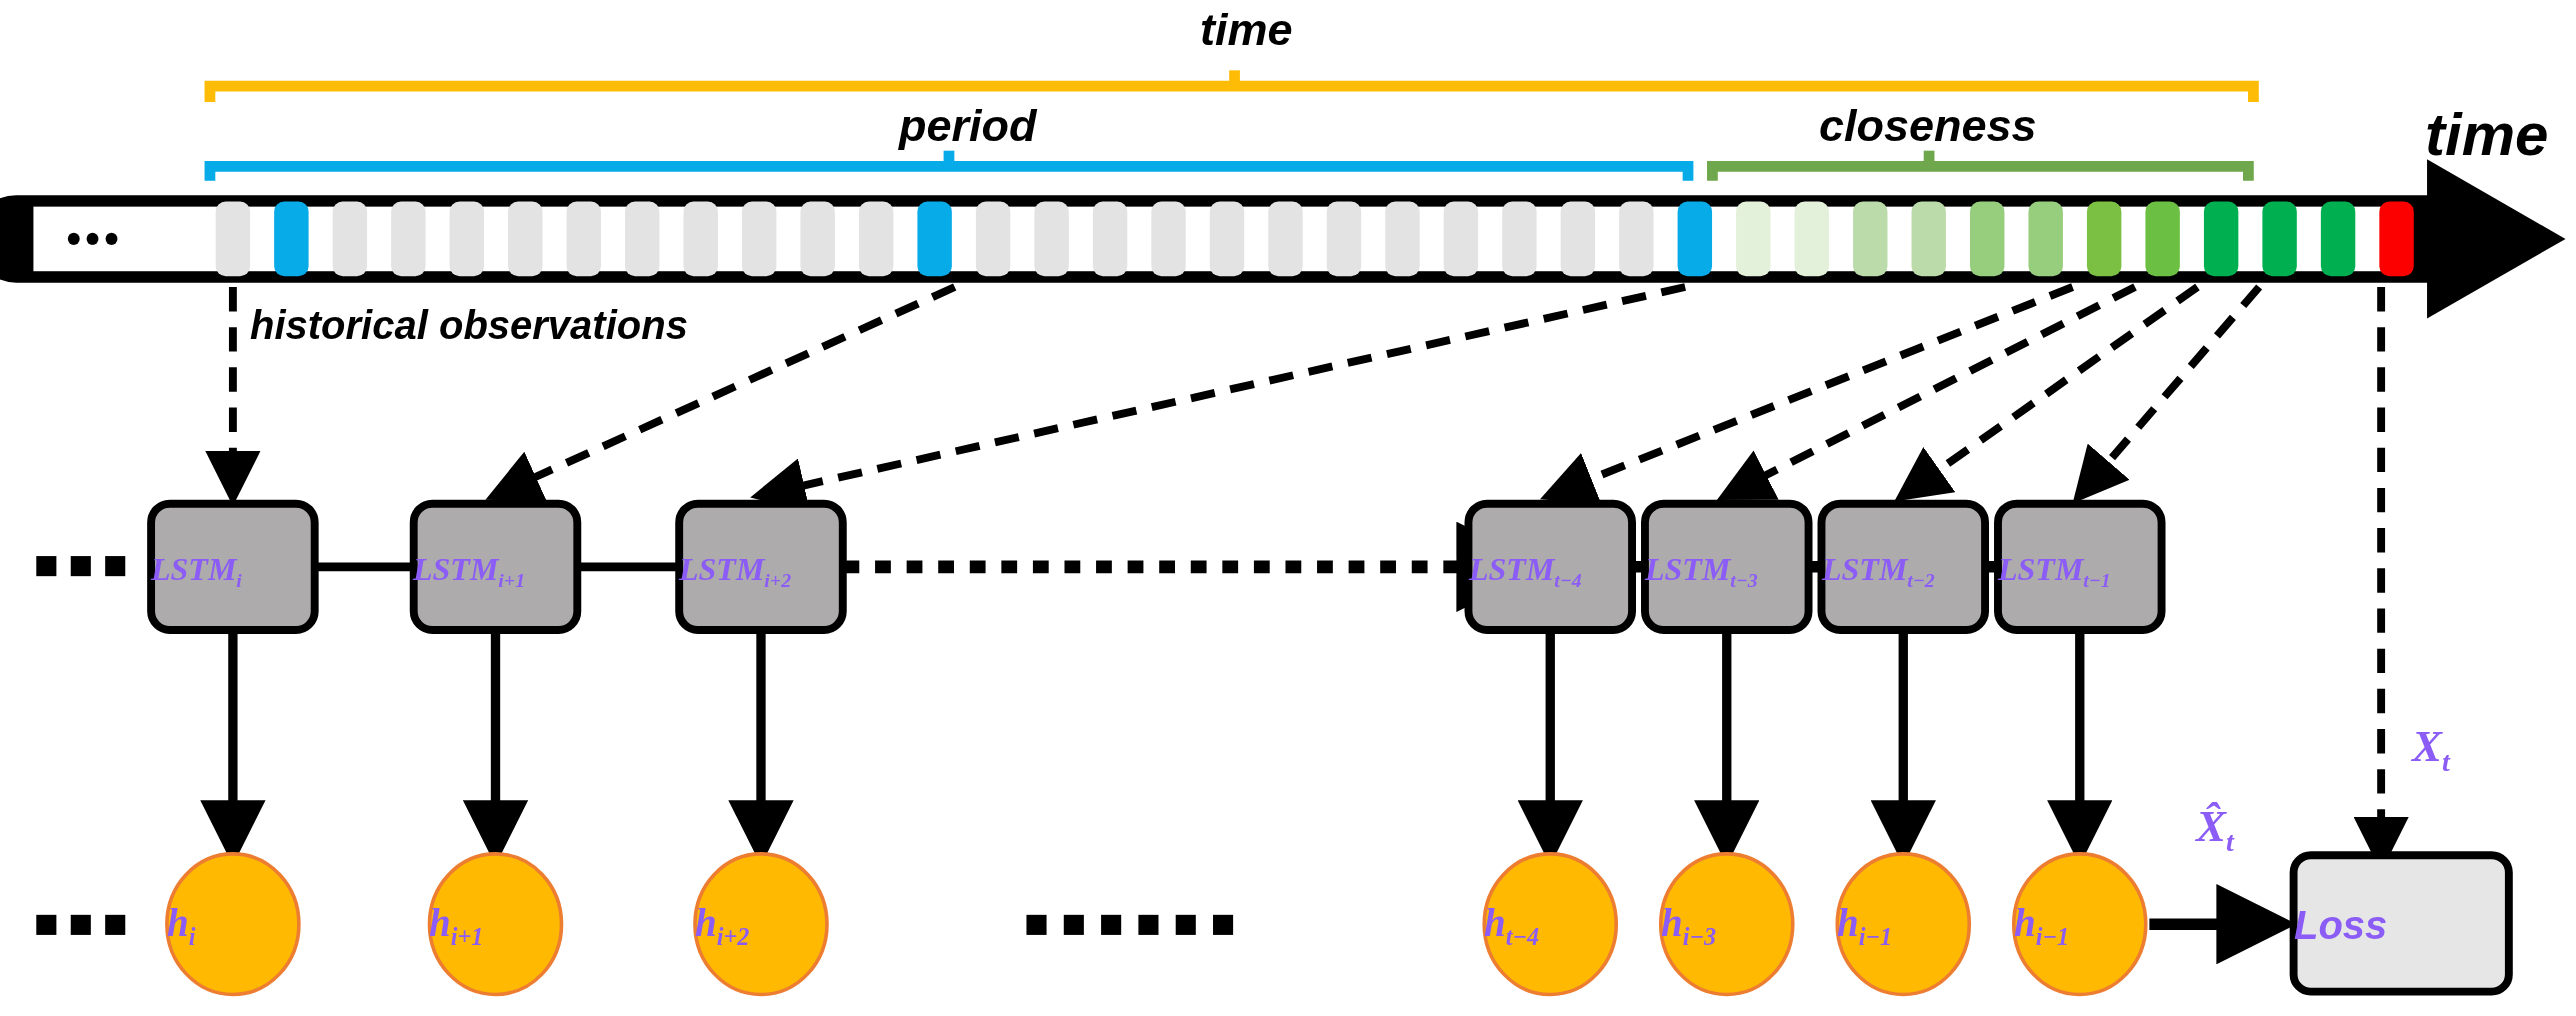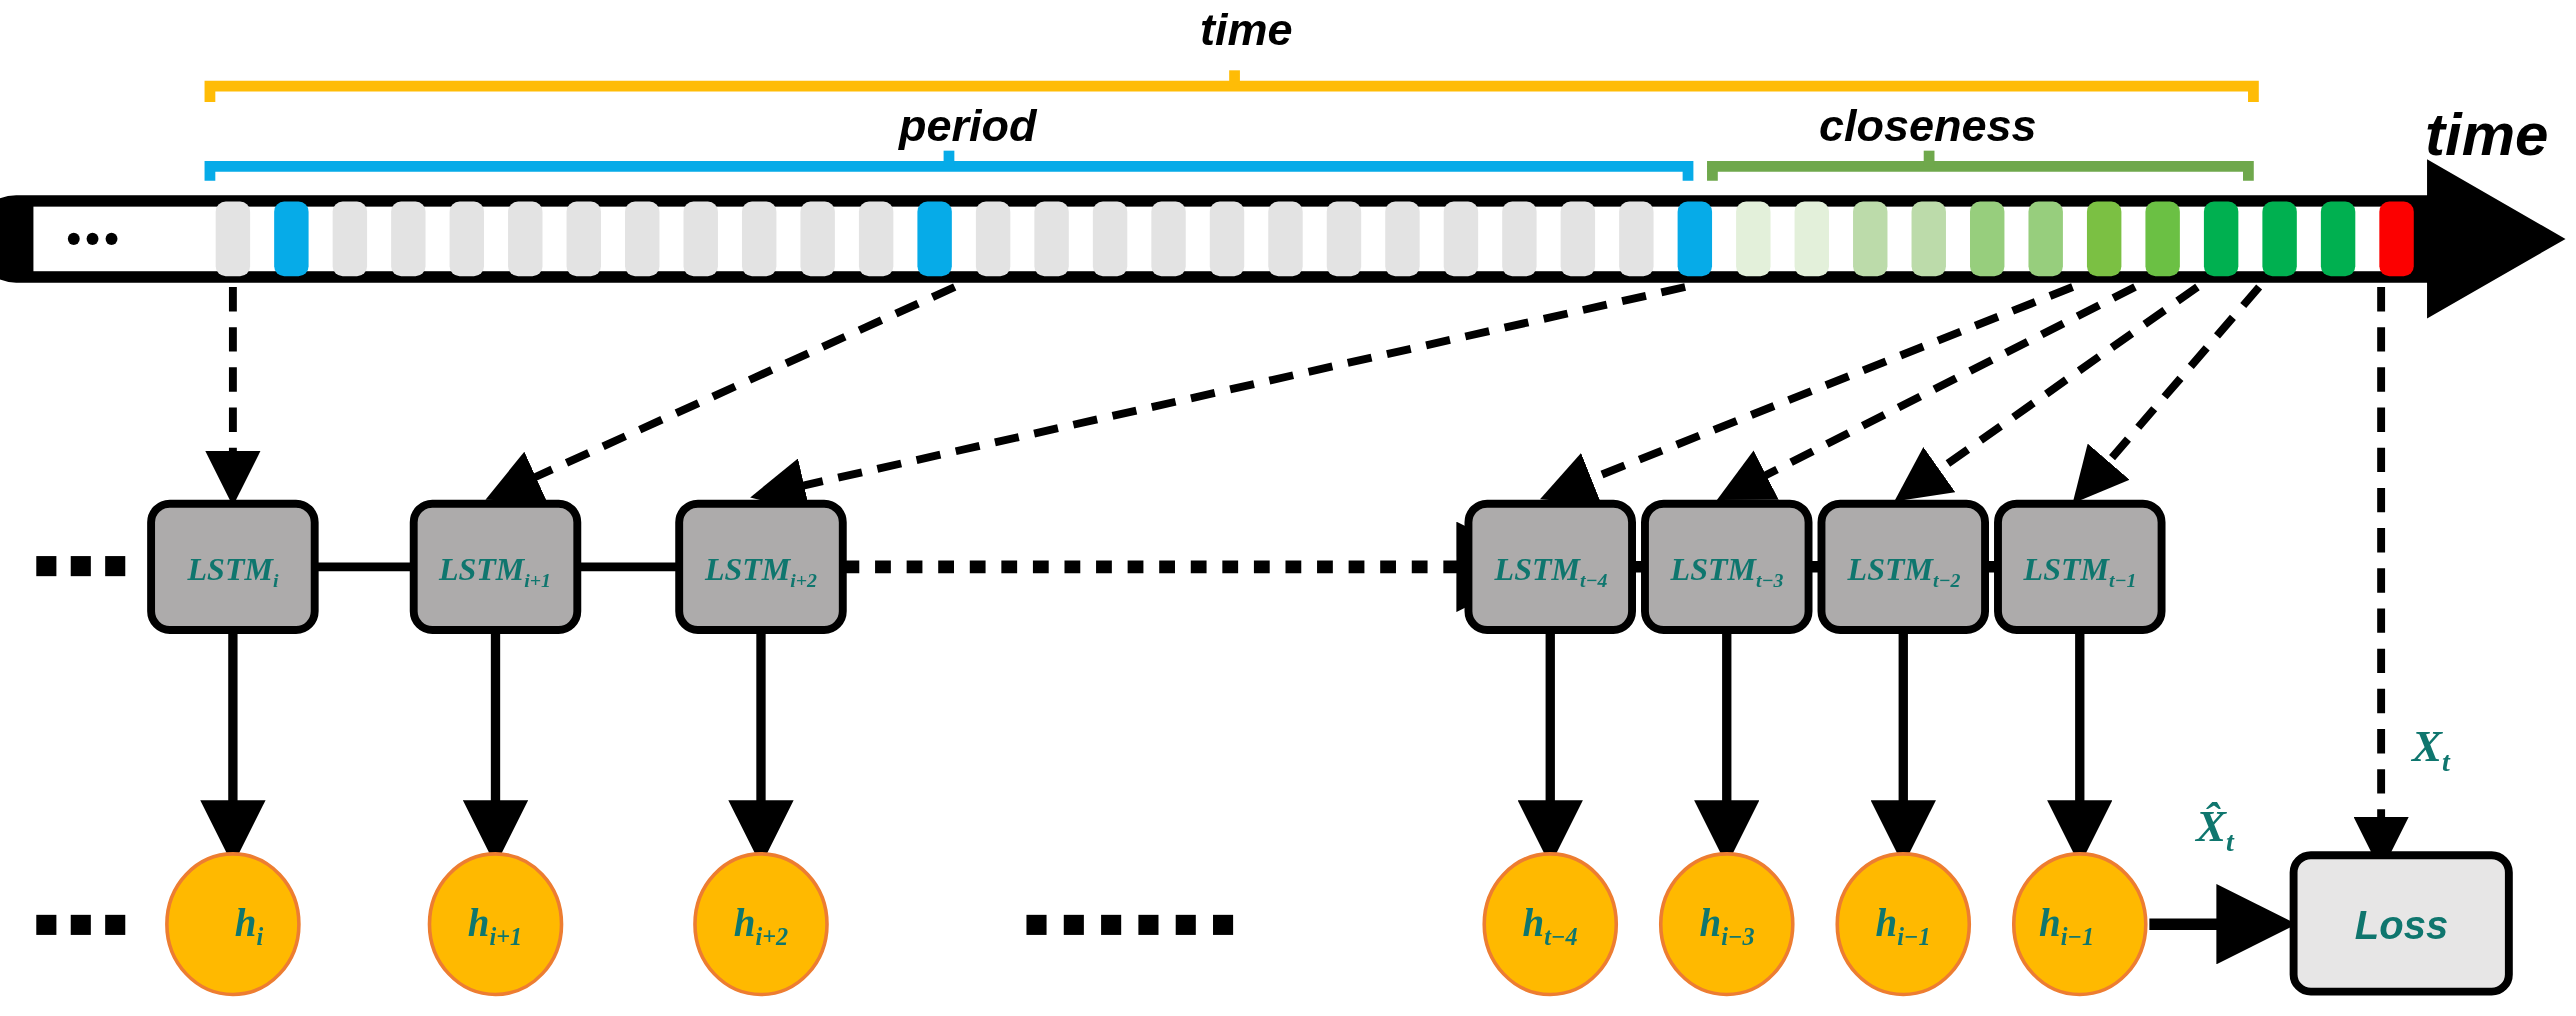--- a/index.html
+++ b/index.html
@@ -4,21 +4,21 @@
 <style>
   html,body{margin:0;padding:0;background:#ffffff;}
   #stage{position:relative;width:2576px;height:1016px;background:#fff;
          font-family:"Liberation Sans",sans-serif;overflow:hidden;}
   svg#canvas{position:absolute;left:0;top:0;width:2576px;height:1016px;}
   .lbl{position:absolute;font-style:italic;font-weight:bold;color:#000;white-space:nowrap;}
   .sect-lbl{font-size:45px;font-family:"Liberation Sans",sans-serif;}
   .hist-lbl{font-size:40px;font-family:"Liberation Sans",sans-serif;}
   .time-lbl{font-size:60px;font-family:"Liberation Sans",sans-serif;}
   .boxtxt{position:absolute;font-family:"Liberation Serif",serif;font-style:italic;
-          font-weight:bold;color:#0f766e;white-space:nowrap;text-align:center;}
+          font-weight:bold;color:#8b5cf6;white-space:nowrap;}
   .lstm-txt{font-size:32px;}
   .h-txt{font-size:39px;font-family:"Liberation Serif",serif;}
   .loss-txt{font-size:40px;font-family:"Liberation Sans",sans-serif;font-style:italic;font-weight:bold;}
   .math{font-family:"Liberation Serif",serif;font-style:italic;font-weight:bold;}
   sub{font-size:0.62em;font-style:italic;}
 </style>
 </head>
 <body>
 
 <div id="stage">
@@ -164,37 +164,38 @@
         <rect x="1586" y="1275" width="28" height="28"></rect>
       <rect x="1638" y="1275" width="28" height="28"></rect>
         <rect x="1690" y="1275" width="28" height="28"></rect>
     </g>
   </svg>
 
   <div class="lbl sect-lbl" style="left:1200px;top:4.3px;">time</div>
   <div class="lbl sect-lbl" style="left:879px;top:100px;margin-left:20px;">period</div>
   <div class="lbl sect-lbl" style="left:1819px;top:100px;">closeness</div>
   <div class="lbl time-lbl" style="left:2425px;top:100px;">time</div>
+  <div class="lbl hist-lbl" style="left:250px;top:303px;">historical observations</div>
 
   <div class="boxtxt loss-txt" style="left:2294px;top:903px;width:215px;">Loss</div>
 
   <div class="boxtxt math" style="left:2196px;top:800px;font-size:45px;"><span>X̂</span><sub>t</sub></div>
   <div class="boxtxt math" style="left:2412px;top:680px;font-size:45px;margin-top:40px;"><span>X</span><sub>t</sub></div>
 
   <div id="lstm-labels">
       <div class="boxtxt lstm-txt" style="left: 151px; top: 551px; width: 164px;"><span>LSTM</span><sub>i</sub></div>
       <div class="boxtxt lstm-txt" style="left: 413px; top: 551px; width: 164px;"><span>LSTM</span><sub>i+1</sub></div>
       <div class="boxtxt lstm-txt" style="left: 679px; top: 551px; width: 164px;"><span>LSTM</span><sub>i+2</sub></div>
       <div class="boxtxt lstm-txt" style="left: 1469px; top: 551px; width: 164px;"><span>LSTM</span><sub>t−4</sub></div>
       <div class="boxtxt lstm-txt" style="left: 1645px; top: 551px; width: 164px;"><span>LSTM</span><sub>t−3</sub></div>
       <div class="boxtxt lstm-txt" style="left: 1822px; top: 551px; width: 164px;"><span>LSTM</span><sub>t−2</sub></div>
       <div class="boxtxt lstm-txt" style="left: 1998px; top: 551px; width: 164px;"><span>LSTM</span><sub>t−1</sub></div>
     </div>
   <div id="hidden-labels">
-      <div class="boxtxt h-txt" style="left: 167px; top: 900px; width: 108px; padding-left: 28px;"><span>h</span><sub>i</sub></div>
+      <div class="boxtxt h-txt" style="left: 167px; top: 900px; width: 108px;"><span>h</span><sub>i</sub></div>
       <div class="boxtxt h-txt" style="left: 429px; top: 900px; width: 132px;"><span>h</span><sub>i+1</sub></div>
       <div class="boxtxt h-txt" style="left: 695px; top: 900px; width: 132px;"><span>h</span><sub>i+2</sub></div>
       <div class="boxtxt h-txt" style="left: 1484px; top: 900px; width: 132px;"><span>h</span><sub>t−4</sub></div>
       <div class="boxtxt h-txt" style="left: 1661px; top: 900px; width: 132px;"><span>h</span><sub>i−3</sub></div>
       <div class="boxtxt h-txt" style="left: 1837px; top: 900px; width: 132px;"><span>h</span><sub>i−1</sub></div>
       <div class="boxtxt h-txt" style="left: 2014px; top: 900px; width: 105px;"><span>h</span><sub>i−1</sub></div>
     </div>
 </div>
 
 

